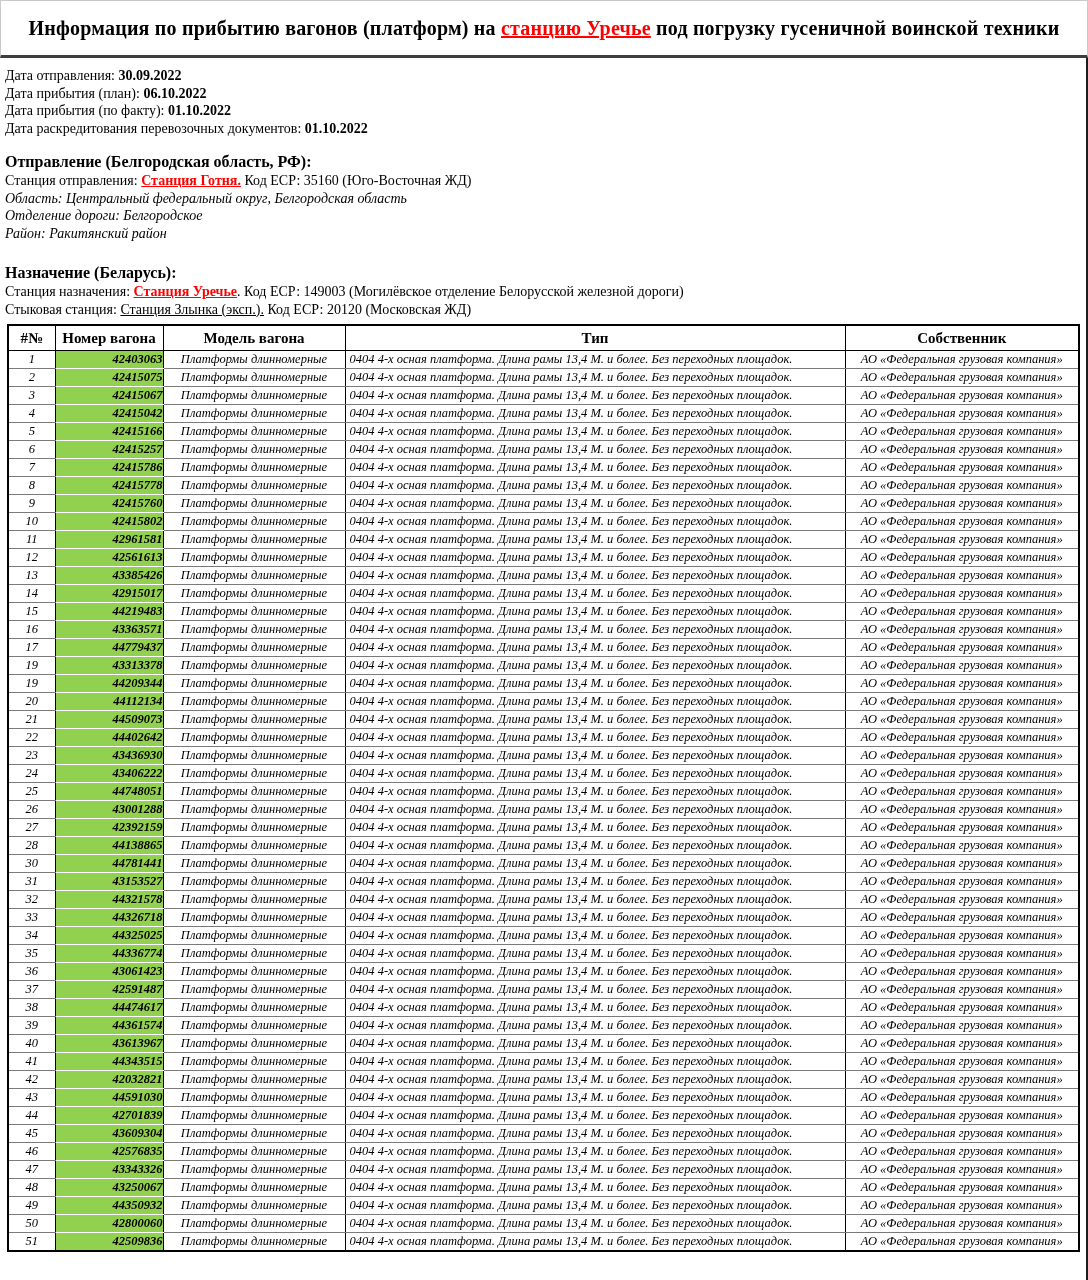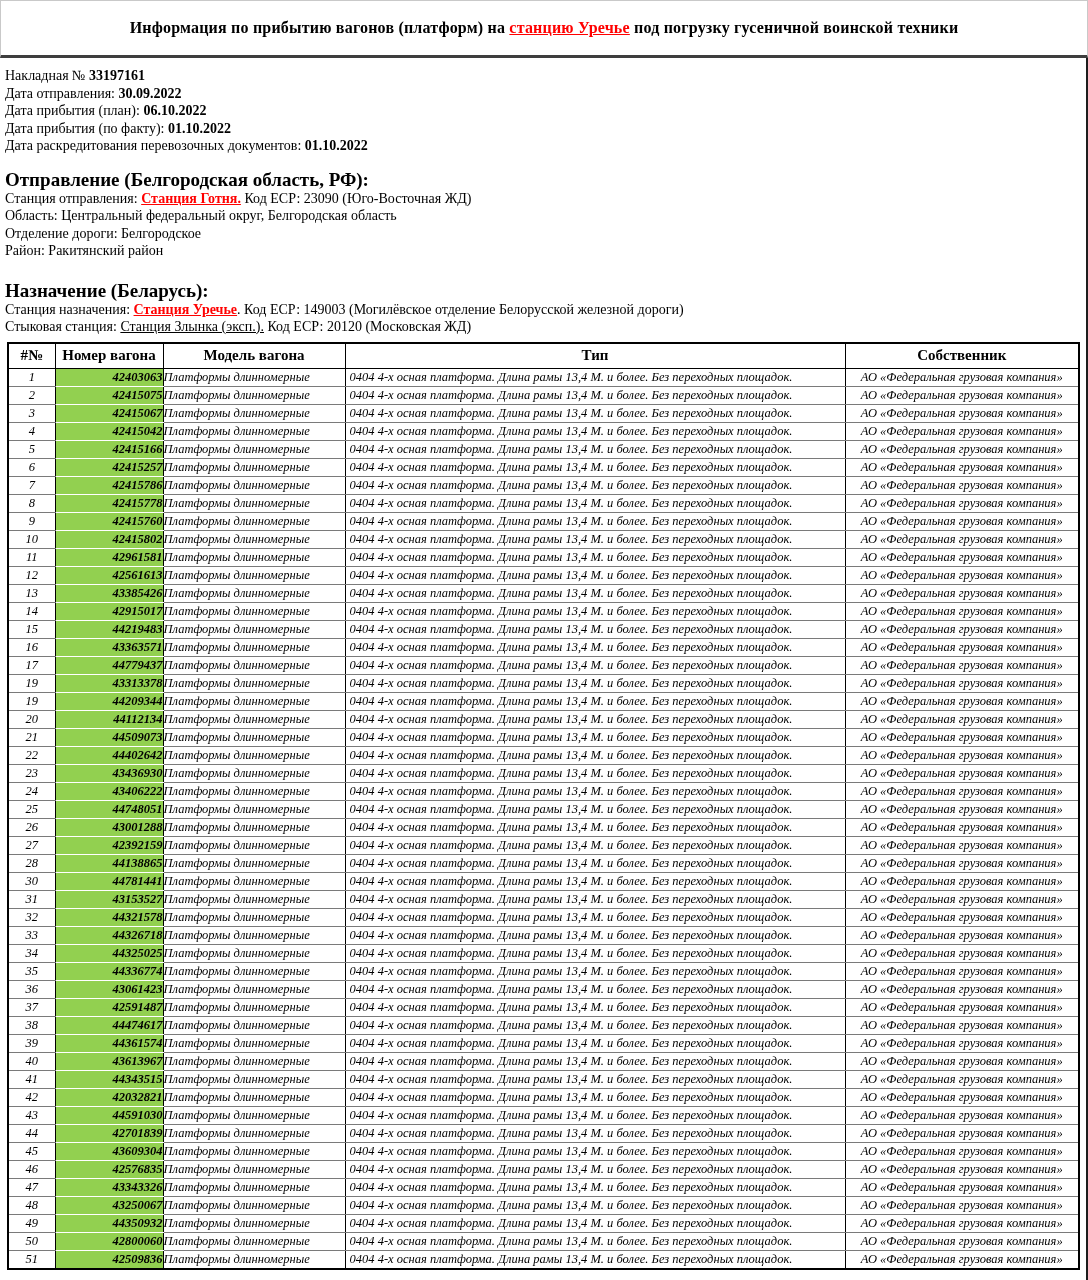--- a/index.html
+++ b/index.html
@@ -23,21 +23,21 @@
     height: 58px;
     border-top: 1px solid #c9c9c9;
     border-left: 1px solid #c9c9c9;
     border-right: 1px solid #c9c9c9;
     border-bottom: 3px solid #3e3e3e;
     display: flex;
     align-items: center;
     justify-content: center;
   }
   .doc-title {
-    font-size: 16px;
+    font-size: 20px;
     font-weight: bold;
     text-align: center;
     letter-spacing: 0.2px;
   }
   .station-red {
     color: var(--red, #ff0000);
     text-decoration: underline;
     cursor: pointer;
   }
   
@@ -48,27 +48,27 @@
     border-right: 2px solid #1d1d1d;
     padding: 9px 0 0 5px;
   }
   .info-line {
     font-size: 14px;
     line-height: 17.5px;
     white-space: nowrap;
   }
   .info-line b { font-weight: bold; }
   .section-heading {
-    font-size: 19px;
+    font-size: 16px;
     font-weight: bold;
     line-height: 21px;
     margin-top: 14px;
   }
   .section-heading.second { margin-top: 20px; }
-  .italic-line { }
+  .italic-line { font-style: italic; }
   .junction-link {
     font-weight: normal;
     text-decoration: underline;
     cursor: pointer;
   }
   
   table.wagons {
     border-collapse: collapse;
     table-layout: fixed;
     width: 1071px;
@@ -97,46 +97,45 @@
     white-space: nowrap;
   }
   .wagons td.c-idx   { text-align: center; }
   .wagons td.c-num   {
     text-align: right;
     font-weight: bold;
     background: var(--green, #92d050);
     border-top-color: #ffffff;
     border-bottom-color: #ffffff;
   }
-  .wagons td.c-model { text-align: left; margin-left: 22px; }
+  .wagons td.c-model { text-align: center; margin-left: 22px; }
   .wagons td.c-type  { text-align: left; padding-left: 4px; margin-left: 20px; }
   .wagons td.c-owner { text-align: center; }
 </style>
 </head>
 <body>
 
 <div class="page">
 
   <div class="title-band">
     <div class="doc-title"><span>Информация по прибытию вагонов (платформ) на </span><span class="station-red">станцию Уречье</span><span> под погрузку гусеничной воинской техники</span></div>
   </div>
 
   <div class="content">
 
     <div class="waybill-block">
-      <div class="info-line"><span>Накладная № </span><b>33197161</b></div>
       <div class="info-line"><span>Дата отправления: </span><b>30.09.2022</b></div>
       <div class="info-line"><span>Дата прибытия (план): </span><b>06.10.2022</b></div>
       <div class="info-line"><span>Дата прибытия (по факту): </span><b>01.10.2022</b></div>
       <div class="info-line"><span>Дата раскредитования перевозочных документов: </span><b>01.10.2022</b></div>
     </div>
 
     <div class="section">
       <div class="section-heading">Отправление (Белгородская область, РФ):</div>
-      <div class="info-line"><span>Станция отправления: </span><span class="station-red" style="font-weight:bold;">Станция Готня.</span><span> Код ЕСР: 23090 (Юго-Восточная ЖД)</span></div>
+      <div class="info-line"><span>Станция отправления: </span><span class="station-red" style="font-weight:bold;">Станция Готня.</span><span> Код ЕСР: 35160 (Юго-Восточная ЖД)</span></div>
       <div class="info-line italic-line">Область: Центральный федеральный округ, Белгородская область</div>
       <div class="info-line italic-line">Отделение дороги: Белгородское</div>
       <div class="info-line italic-line">Район: Ракитянский район</div>
     </div>
 
     <div class="section">
       <div class="section-heading second">Назначение (Беларусь):</div>
       <div class="info-line"><span>Станция назначения: </span><span class="station-red" style="font-weight:bold;">Станция Уречье</span><span>. Код ЕСР: 149003 (Могилёвское отделение Белорусской железной дороги)</span></div>
       <div class="info-line"><span>Стыковая станция: </span><span class="junction-link">Станция Злынка (эксп.).</span><span> Код ЕСР: 20120 (Московская ЖД)</span></div>
     </div>

